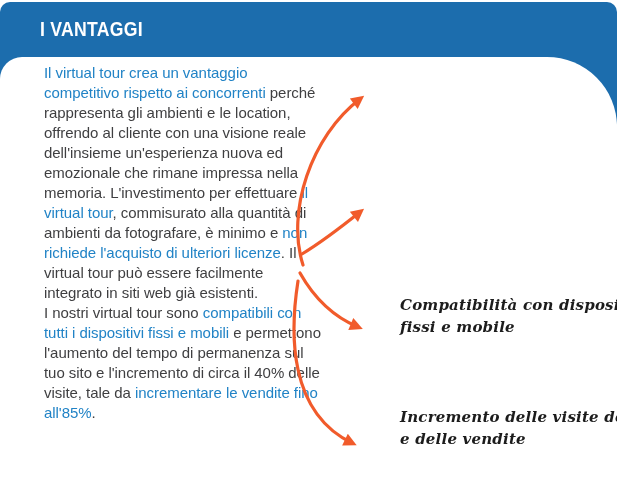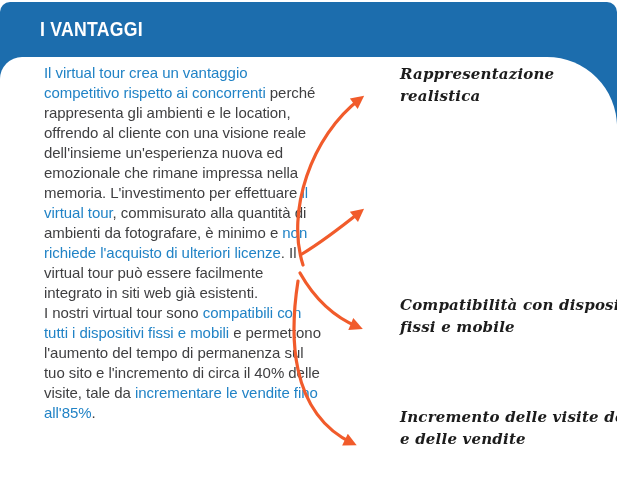--- a/index.html
+++ b/index.html
@@ -70,20 +70,18 @@
       <marker id="ah" viewBox="0 0 10 10" refX="6" refY="5" markerWidth="16" markerHeight="13" orient="auto-start-reverse" markerUnits="userSpaceOnUse">
         <path d="M 0 0 L 10 5 L 0 10 z"></path>
       </marker>
     </defs>
     <path class="arrow" d="M 303 265 C 286 212 311 136 360 99" marker-end="url(#ah)"></path>
     <path class="arrow" d="M 302 254 Q 325 240 360 212" marker-end="url(#ah)"></path>
     <path class="arrow" d="M 300 273 Q 322 312 358 327" marker-end="url(#ah)"></path>
     <path class="arrow" d="M 298 281 C 290 332 288 412 352 443" marker-end="url(#ah)"></path>
   </svg>
 
-  <p class="benefit b1">Rappresentazione
-realistica</p>
   <p class="benefit b3">Compatibilità con dispositivi
 fissi e mobile</p>
   <p class="benefit b4">Incremento delle visite del sito
 e delle vendite</p>
 
 </div>
 
 </body></html>

